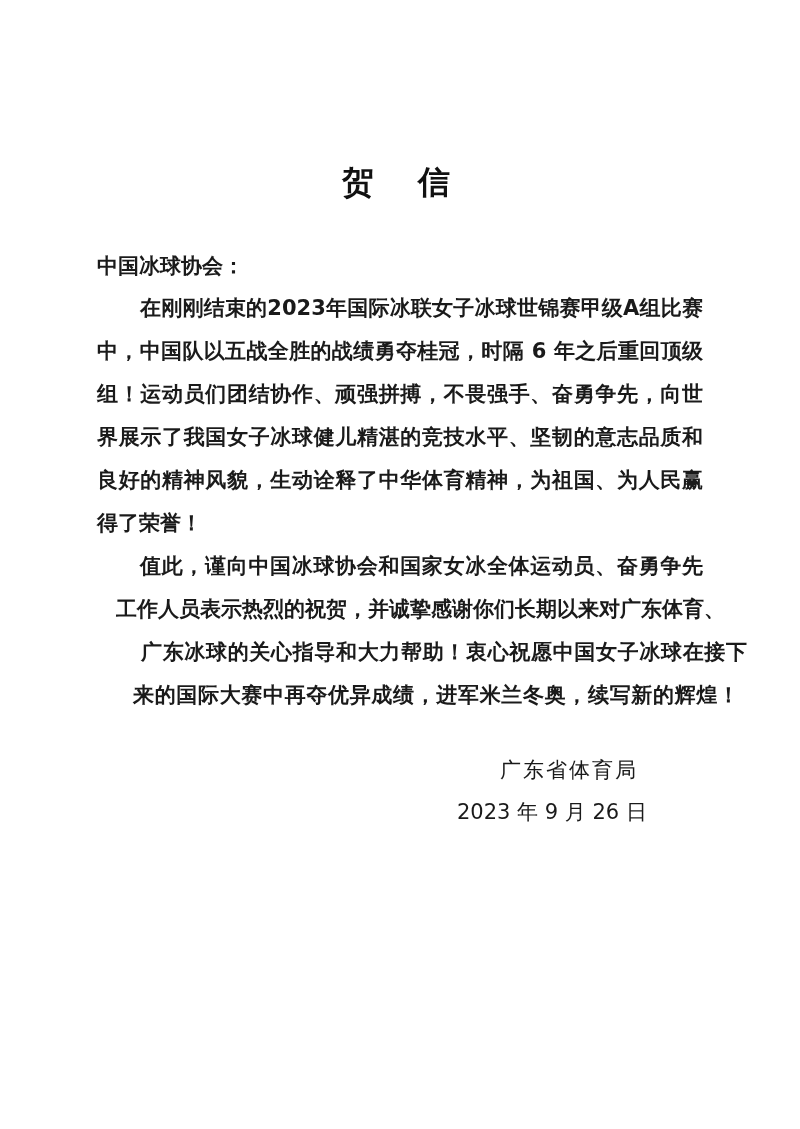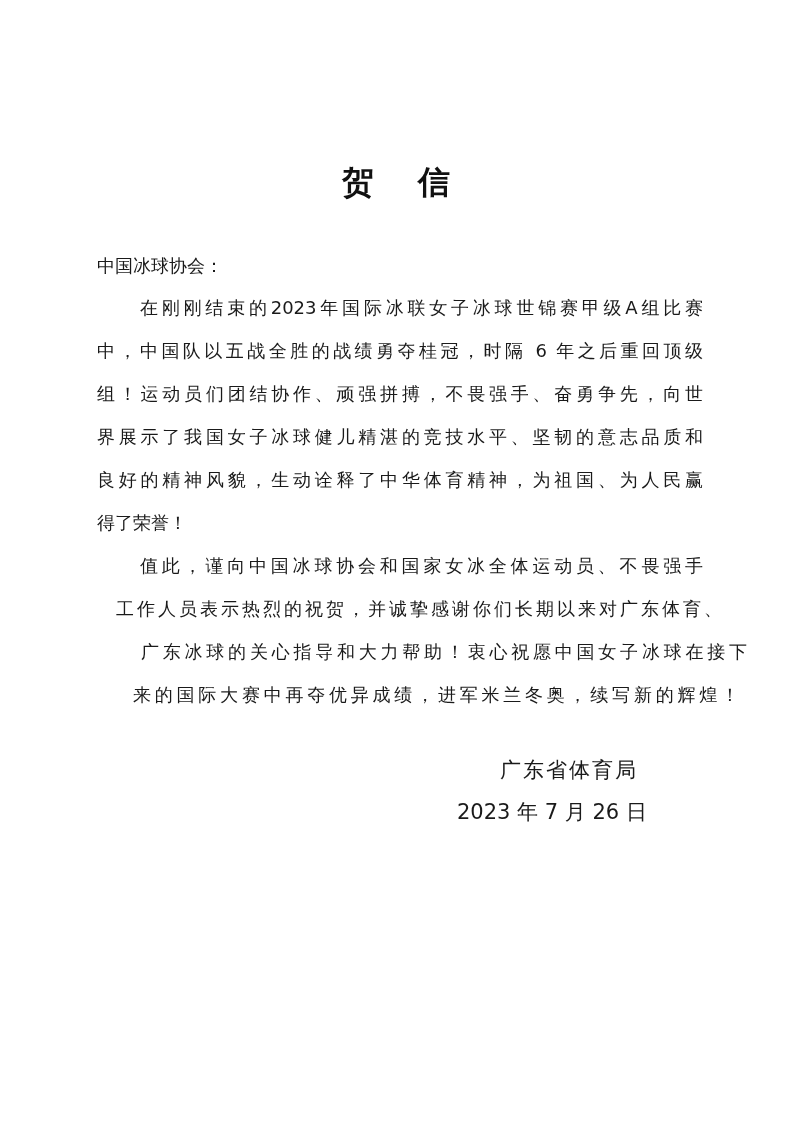--- a/index.html
+++ b/index.html
@@ -32,27 +32,27 @@
       font-weight: bold;
       letter-spacing: 44px;
       text-indent: 44px;
       line-height: 44px;
       font-family: "DejaVu Serif", "Liberation Serif", serif;
     }
     .line {
       position: absolute;
       left: 97px;
       width: 606px;
-      font-size: 18px;
+      font-size: 21px;
       line-height: 30px;
       white-space: nowrap;
       text-align: justify;
       text-align-last: justify;
       font-family: "DejaVu Sans", "Liberation Sans", sans-serif;
-      font-weight: normal;
+      font-weight: bold;
       color: #1a1a1a;
     }
     .line.left { text-align-last: left; }
     .line.indent { left: 140px; width: 563px; }
     .salutation { top: 251px; }
     .sig {
       position: absolute;
       font-size: 21px;
       line-height: 30px;
       white-space: nowrap;
@@ -74,22 +74,22 @@
   <div>
     <div class="line indent" style="top:293px;">在刚刚结束的2023年国际冰联女子冰球世锦赛甲级A组比赛</div>
     <div class="line" style="top:336px;">中，中国队以五战全胜的战绩勇夺桂冠，时隔 6 年之后重回顶级</div>
     <div class="line" style="top:379px;">组！运动员们团结协作、顽强拼搏，不畏强手、奋勇争先，向世</div>
     <div class="line" style="top:422px;">界展示了我国女子冰球健儿精湛的竞技水平、坚韧的意志品质和</div>
     <div class="line" style="top:465px;">良好的精神风貌，生动诠释了中华体育精神，为祖国、为人民赢</div>
     <div class="line left" style="top:508px;">得了荣誉！</div>
   </div>
 
   <div>
-    <div class="line indent" style="top:551px;">值此，谨向中国冰球协会和国家女冰全体运动员、不畏强手</div>
+    <div class="line indent" style="top:551px;">值此，谨向中国冰球协会和国家女冰全体运动员、奋勇争先</div>
     <div class="line" style="top:594px;margin-left:19px;">工作人员表示热烈的祝贺，并诚挚感谢你们长期以来对广东体育、</div>
     <div class="line" style="top:637px;margin-left:44px;">广东冰球的关心指导和大力帮助！衷心祝愿中国女子冰球在接下</div>
     <div class="line" style="top:680px;margin-left:36px;">来的国际大赛中再夺优异成绩，进军米兰冬奥，续写新的辉煌！</div>
   </div>
 
   <div class="sig sig-org">广东省体育局</div>
-  <div class="sig sig-date">2023 年 7 月 26 日</div>
+  <div class="sig sig-date">2023 年 9 月 26 日</div>
 
 </div>
 
 </body></html>

